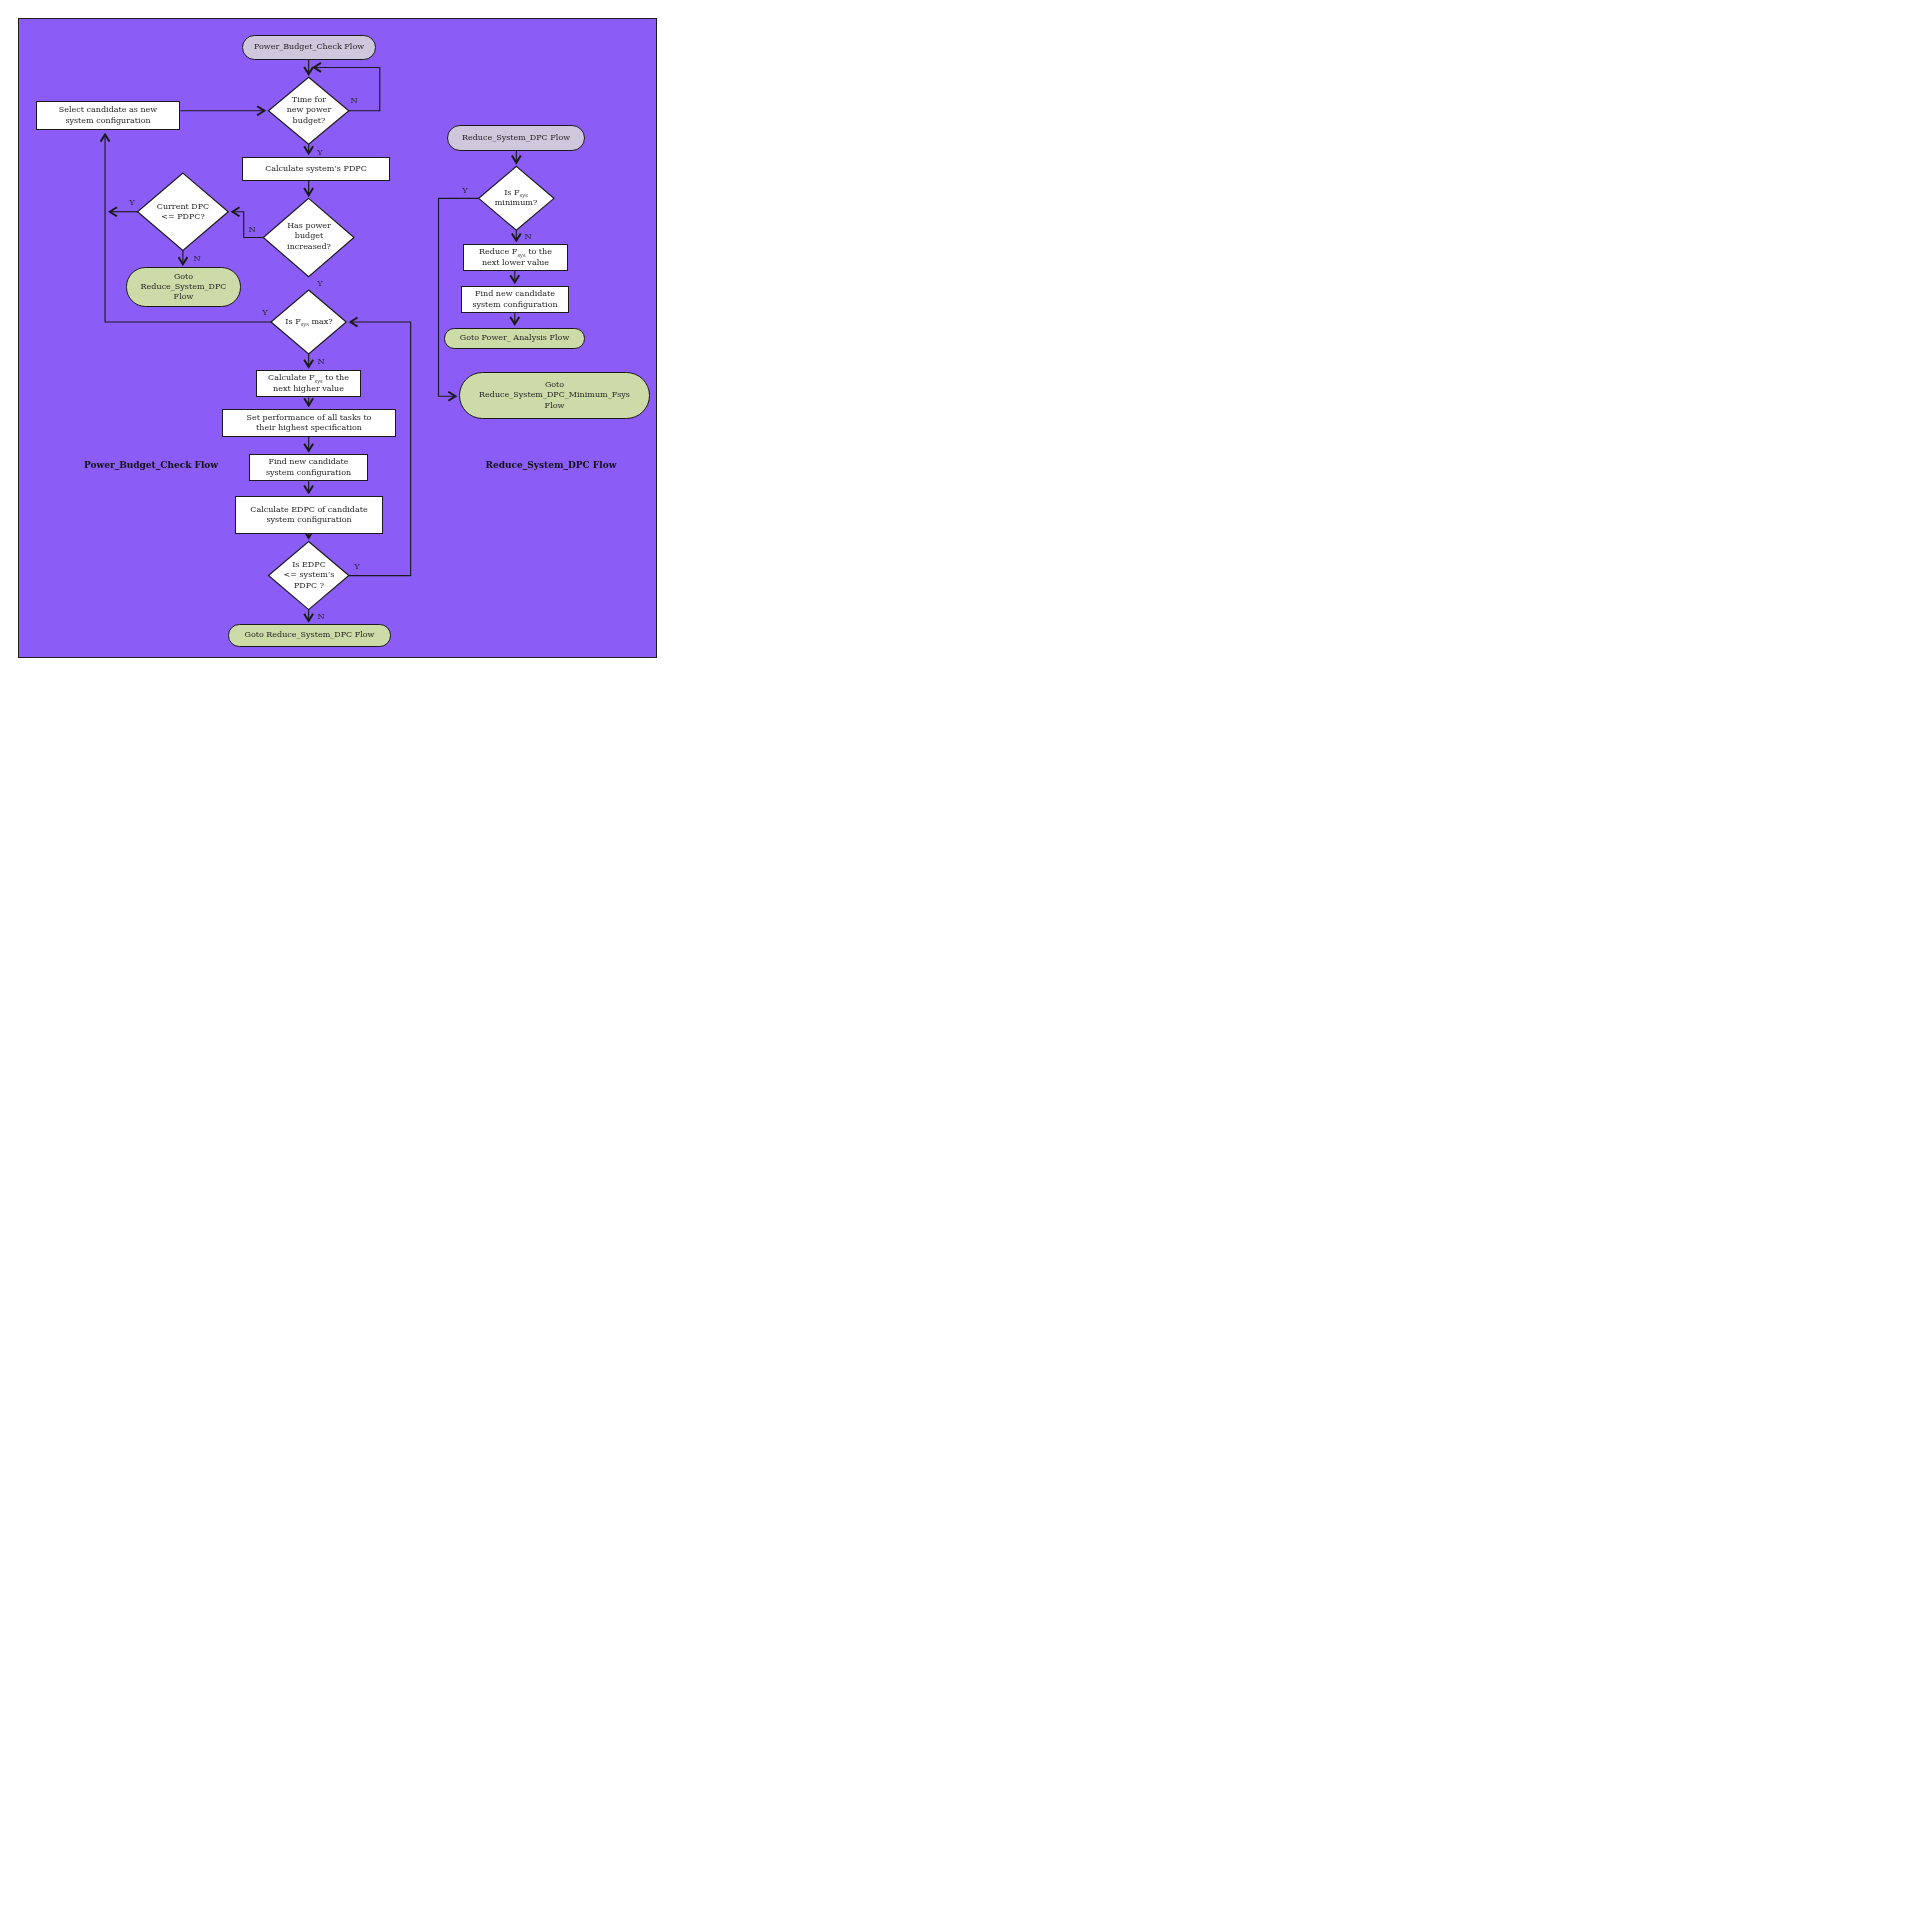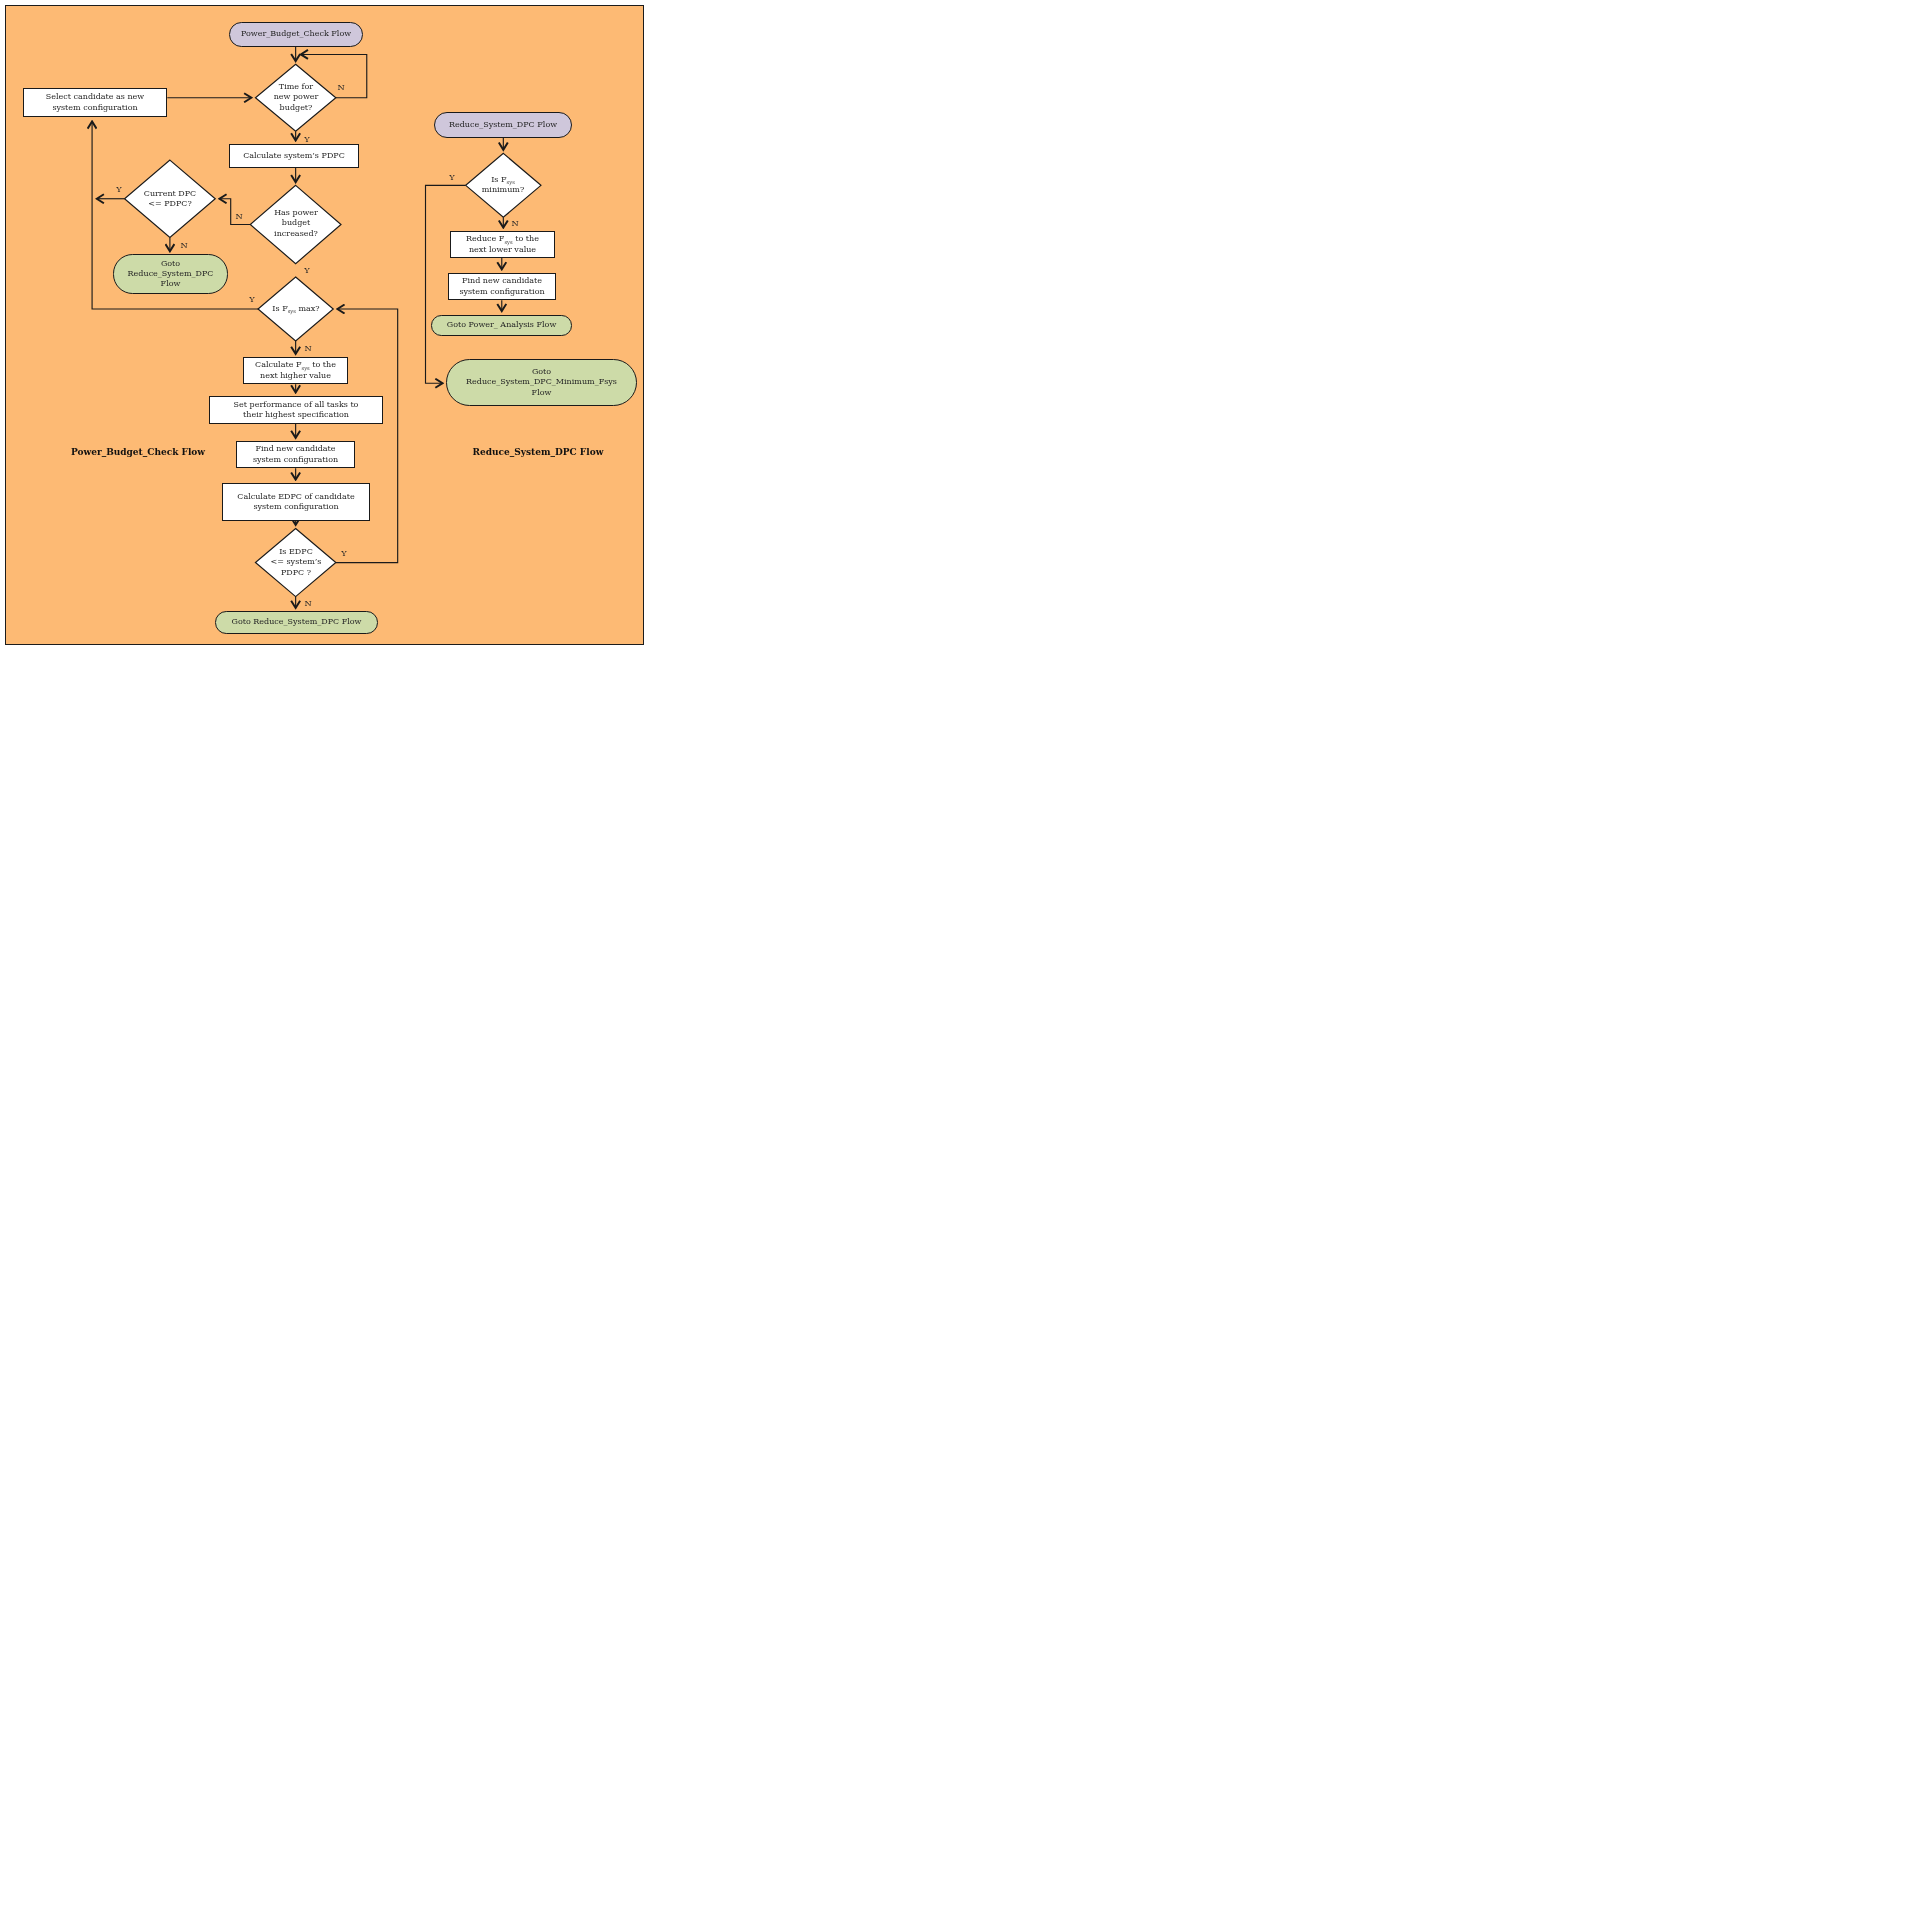--- a/index.html
+++ b/index.html
@@ -1,21 +1,21 @@
 <!DOCTYPE html>
 <html style="font-size:8.2px"><head>
 <meta charset="utf-8">
 <style>
   html,body{margin:0;padding:0;background:#ffffff;}
   #canvas{
     position:relative;
     width:637px;height:638px;
-    margin:5px;
+    margin:18px;
     border:1.5px solid #1c1c1c;
-    background:#fdba74;
+    background:#8b5cf6;
     font-family:"DejaVu Serif","Liberation Serif",serif;
     color:#262626;
     overflow:hidden;
   }
   #wires{position:absolute;left:0;top:0;width:100%;height:100%;}
   .node{
     position:absolute;
     display:flex;flex-direction:column;align-items:center;justify-content:center;
     text-align:center;font-size:8px;line-height:1.28;
     box-sizing:border-box;padding:1px 3.1px;
@@ -94,21 +94,21 @@
     <div>Time for</div>
     <div>new power</div>
     <div>budget?</div>
   </div>
 
   <div class="node process" style="left:17px;top:82px;width:144px;height:29px;">
     <div>Select candidate as new</div>
     <div>system configuration</div>
   </div>
 
-  <div class="node process" style="left:223px;top:138px;width:130px;height:24px;">
+  <div class="node process" style="left:223px;top:138px;width:148px;height:24px;">
     <div>Calculate system’s PDPC</div>
   </div>
 
   <div class="dtext" style="left:290px;top:218px;">
     <div>Has power</div>
     <div>budget</div>
     <div>increased?</div>
   </div>
 
   <div class="dtext" style="left:164px;top:193px;">

